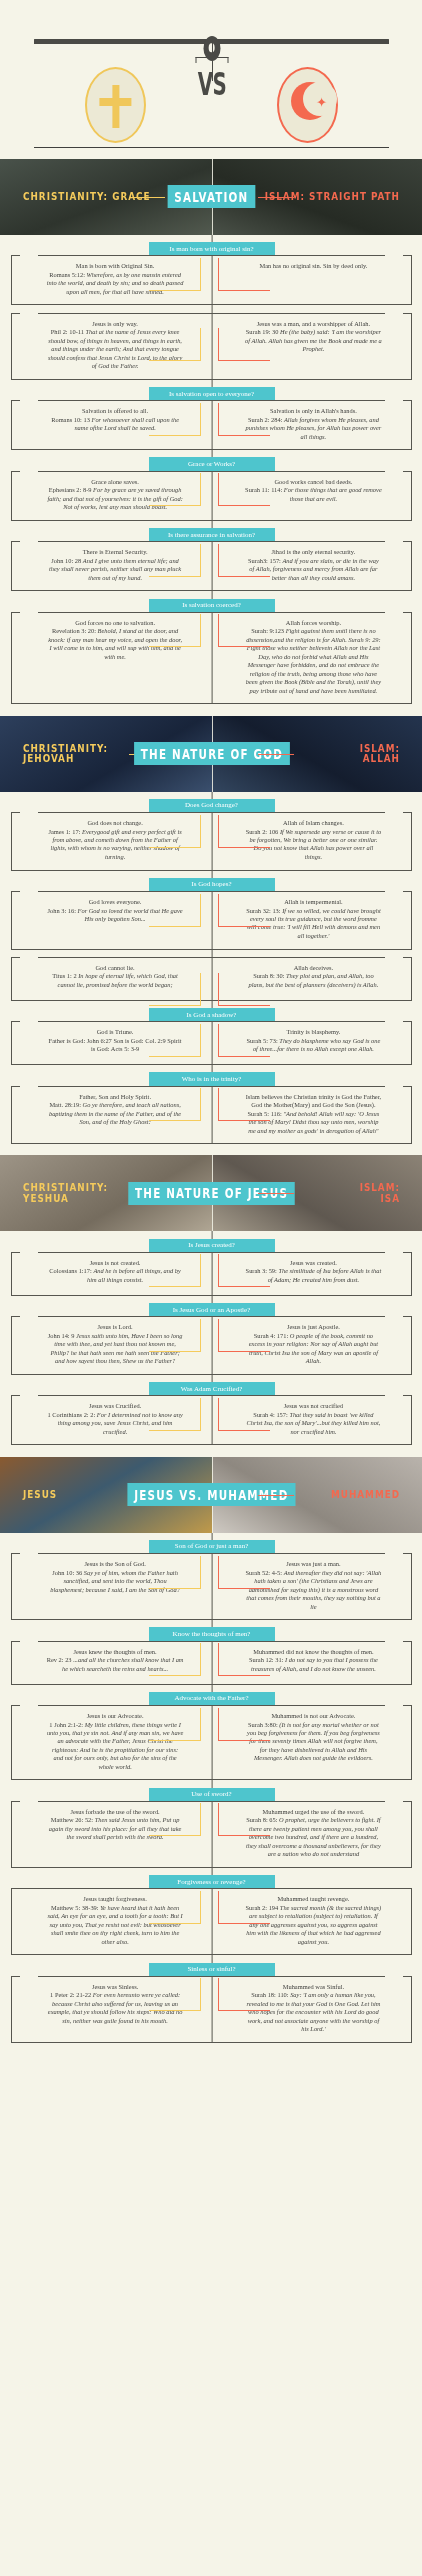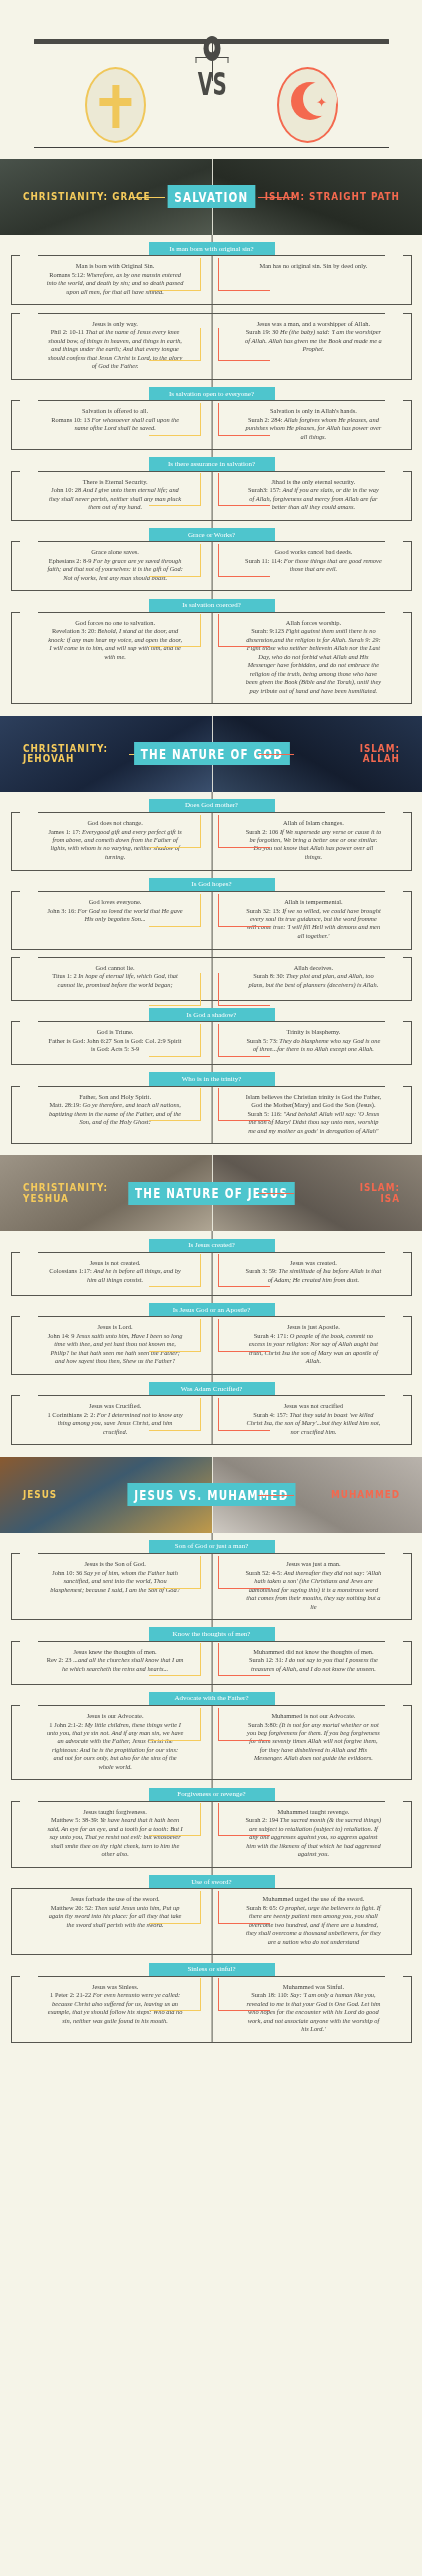--- a/index.html
+++ b/index.html
@@ -254,60 +254,60 @@
                 </div>
               </div>
             </div>
             <div class="tick y" style="left:calc(50% - 11.3px);top:23px;height:33px;"></div>
             <div class="elbow y" style="left:calc(50% - 63px);top:55px;width:52px;"></div>
             <div class="tick r" style="left:calc(50% + 6.2px);top:23px;height:33px;"></div>
             <div class="elbow r" style="left:calc(50% + 6.2px);top:55px;width:52px;"></div>
           </div>
           <div class="row">
             <div class="q-wrap">
+              <div class="q-box">Grace or Works?</div>
+            </div>
+            <div class="answers">
+              <div class="notch l"></div>
+              <div class="notch r"></div>
+              <div class="ans left">
+                <div class="ans-inner">
+                  <div class="bold">Grace alone saves.</div>
+                  <div><div style="display: inline;">Ephesians 2: 8-9 </div><span class="v">For by grace are ye saved through faith; and that not of yourselves: it is the gift of God: Not of works, lest any man should boast.</span></div>
+                </div>
+              </div>
+              <div class="ans right">
+                <div class="ans-inner">
+                  <div class="bold">Good works cancel bad deeds.</div>
+                  <div><div style="display: inline;">Surah 11: 114: </div><span class="v">For those things that are good remove those that are evil.</span></div>
+                </div>
+              </div>
+            </div>
+            <div class="tick y" style="left:calc(50% - 11.3px);top:23px;height:33px;"></div>
+            <div class="elbow y" style="left:calc(50% - 63px);top:55px;width:52px;"></div>
+            <div class="tick r" style="left:calc(50% + 6.2px);top:23px;height:33px;"></div>
+            <div class="elbow r" style="left:calc(50% + 6.2px);top:55px;width:52px;"></div>
+          </div>
+          <div class="row">
+            <div class="q-wrap">
               <div class="q-box">Is there assurance in salvation?</div>
             </div>
             <div class="answers">
               <div class="notch l"></div>
               <div class="notch r"></div>
               <div class="ans left">
                 <div class="ans-inner">
                   <div class="bold">There is Eternal Security.</div>
                   <div><div style="display: inline;">John 10: 28 </div><span class="v">And I give unto them eternal life; and they shall never perish, neither shall any man pluck them out of my hand.</span></div>
                 </div>
               </div>
               <div class="ans right">
                 <div class="ans-inner">
                   <div class="bold">Jihad is the only eternal security.</div>
                   <div><div style="display: inline;">Surah3: 157: </div><span class="v">And if you are slain, or die in the way of Allah, forgiveness and mercy from Allah are far better than all they could amass.</span></div>
-                </div>
-              </div>
-            </div>
-            <div class="tick y" style="left:calc(50% - 11.3px);top:23px;height:33px;"></div>
-            <div class="elbow y" style="left:calc(50% - 63px);top:55px;width:52px;"></div>
-            <div class="tick r" style="left:calc(50% + 6.2px);top:23px;height:33px;"></div>
-            <div class="elbow r" style="left:calc(50% + 6.2px);top:55px;width:52px;"></div>
-          </div>
-          <div class="row">
-            <div class="q-wrap">
-              <div class="q-box">Grace or Works?</div>
-            </div>
-            <div class="answers">
-              <div class="notch l"></div>
-              <div class="notch r"></div>
-              <div class="ans left">
-                <div class="ans-inner">
-                  <div class="bold">Grace alone saves.</div>
-                  <div><div style="display: inline;">Ephesians 2: 8-9 </div><span class="v">For by grace are ye saved through faith; and that not of yourselves: it is the gift of God: Not of works, lest any man should boast.</span></div>
-                </div>
-              </div>
-              <div class="ans right">
-                <div class="ans-inner">
-                  <div class="bold">Good works cancel bad deeds.</div>
-                  <div><div style="display: inline;">Surah 11: 114: </div><span class="v">For those things that are good remove those that are evil.</span></div>
                 </div>
               </div>
             </div>
             <div class="tick y" style="left:calc(50% - 11.3px);top:23px;height:33px;"></div>
             <div class="elbow y" style="left:calc(50% - 63px);top:55px;width:52px;"></div>
             <div class="tick r" style="left:calc(50% + 6.2px);top:23px;height:33px;"></div>
             <div class="elbow r" style="left:calc(50% + 6.2px);top:55px;width:52px;"></div>
           </div>
           <div class="row">
             <div class="q-wrap">
@@ -348,21 +348,21 @@
 JEHOVAH</div>
           <div class="connector left"></div>
           <div class="banner-title">THE NATURE OF GOD</div>
           <div class="connector right"></div>
           <div class="side-label right">ISLAM:
 ALLAH</div>
         </div>
         <div class="rows">
           <div class="row">
             <div class="q-wrap">
-              <div class="q-box">Does God mother?</div>
+              <div class="q-box">Does God change?</div>
             </div>
             <div class="answers">
               <div class="notch l"></div>
               <div class="notch r"></div>
               <div class="ans left">
                 <div class="ans-inner">
                   <div class="bold">God does not change.</div>
                   <div><div style="display: inline;">James 1: 17: </div><span class="v">Everygood gift and every perfect gift is from above, and cometh down from the Father of lights, with whom is no varying, neither shadow of turning.</span></div>
                 </div>
               </div>
@@ -656,60 +656,60 @@
                 </div>
               </div>
             </div>
             <div class="tick y" style="left:calc(50% - 11.3px);top:23px;height:33px;"></div>
             <div class="elbow y" style="left:calc(50% - 63px);top:55px;width:52px;"></div>
             <div class="tick r" style="left:calc(50% + 6.2px);top:23px;height:33px;"></div>
             <div class="elbow r" style="left:calc(50% + 6.2px);top:55px;width:52px;"></div>
           </div>
           <div class="row">
             <div class="q-wrap">
+              <div class="q-box">Use of sword?</div>
+            </div>
+            <div class="answers">
+              <div class="notch l"></div>
+              <div class="notch r"></div>
+              <div class="ans left">
+                <div class="ans-inner">
+                  <div class="bold">Jesus forbade the use of the sword.</div>
+                  <div><div style="display: inline;">Matthew 26: 52: </div><span class="v">Then said Jesus unto him, Put up again thy sword into his place: for all they that take the sword shall perish with the sword.</span></div>
+                </div>
+              </div>
+              <div class="ans right">
+                <div class="ans-inner">
+                  <div class="bold">Muhammed urged the use of the sword.</div>
+                  <div><div style="display: inline;">Surah 8: 65: </div><span class="v">O prophet, urge the believers to fight. If there are twenty patient men among you, you shall overcome two hundred, and if there are a hundred, they shall overcome a thousand unbelievers, for they are a nation who do not understand</span></div>
+                </div>
+              </div>
+            </div>
+            <div class="tick y" style="left:calc(50% - 11.3px);top:23px;height:33px;"></div>
+            <div class="elbow y" style="left:calc(50% - 63px);top:55px;width:52px;"></div>
+            <div class="tick r" style="left:calc(50% + 6.2px);top:23px;height:33px;"></div>
+            <div class="elbow r" style="left:calc(50% + 6.2px);top:55px;width:52px;"></div>
+          </div>
+          <div class="row">
+            <div class="q-wrap">
               <div class="q-box">Forgiveness or revenge?</div>
             </div>
             <div class="answers">
               <div class="notch l"></div>
               <div class="notch r"></div>
               <div class="ans left">
                 <div class="ans-inner">
                   <div class="bold">Jesus taught forgiveness.</div>
                   <div><div style="display: inline;">Matthew 5: 38-39: </div><span class="v">Ye have heard that it hath been said, An eye for an eye, and a tooth for a tooth: But I say unto you, That ye resist not evil: but whosoever shall smite thee on thy right cheek, turn to him the other also.</span></div>
                 </div>
               </div>
               <div class="ans right">
                 <div class="ans-inner">
                   <div class="bold">Muhammed taught revenge.</div>
                   <div><div style="display: inline;">Surah 2: 194 </div><span class="v">The sacred month (&amp; the sacred things) are subject to retaliation (subject to) retaliation. If any one aggresses against you, so aggress against him with the likeness of that which he had aggressed against you.</span></div>
-                </div>
-              </div>
-            </div>
-            <div class="tick y" style="left:calc(50% - 11.3px);top:23px;height:33px;"></div>
-            <div class="elbow y" style="left:calc(50% - 63px);top:55px;width:52px;"></div>
-            <div class="tick r" style="left:calc(50% + 6.2px);top:23px;height:33px;"></div>
-            <div class="elbow r" style="left:calc(50% + 6.2px);top:55px;width:52px;"></div>
-          </div>
-          <div class="row">
-            <div class="q-wrap">
-              <div class="q-box">Use of sword?</div>
-            </div>
-            <div class="answers">
-              <div class="notch l"></div>
-              <div class="notch r"></div>
-              <div class="ans left">
-                <div class="ans-inner">
-                  <div class="bold">Jesus forbade the use of the sword.</div>
-                  <div><div style="display: inline;">Matthew 26: 52: </div><span class="v">Then said Jesus unto him, Put up again thy sword into his place: for all they that take the sword shall perish with the sword.</span></div>
-                </div>
-              </div>
-              <div class="ans right">
-                <div class="ans-inner">
-                  <div class="bold">Muhammed urged the use of the sword.</div>
-                  <div><div style="display: inline;">Surah 8: 65: </div><span class="v">O prophet, urge the believers to fight. If there are twenty patient men among you, you shall overcome two hundred, and if there are a hundred, they shall overcome a thousand unbelievers, for they are a nation who do not understand</span></div>
                 </div>
               </div>
             </div>
             <div class="tick y" style="left:calc(50% - 11.3px);top:23px;height:33px;"></div>
             <div class="elbow y" style="left:calc(50% - 63px);top:55px;width:52px;"></div>
             <div class="tick r" style="left:calc(50% + 6.2px);top:23px;height:33px;"></div>
             <div class="elbow r" style="left:calc(50% + 6.2px);top:55px;width:52px;"></div>
           </div>
           <div class="row">
             <div class="q-wrap">

